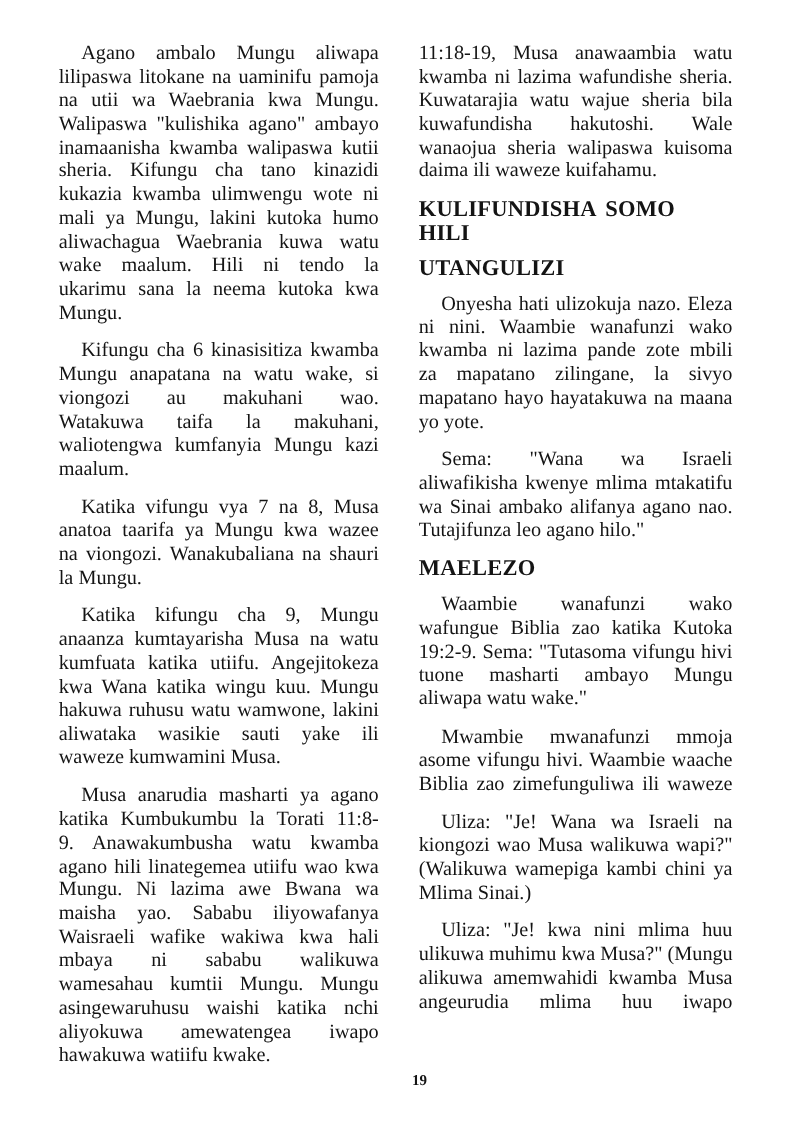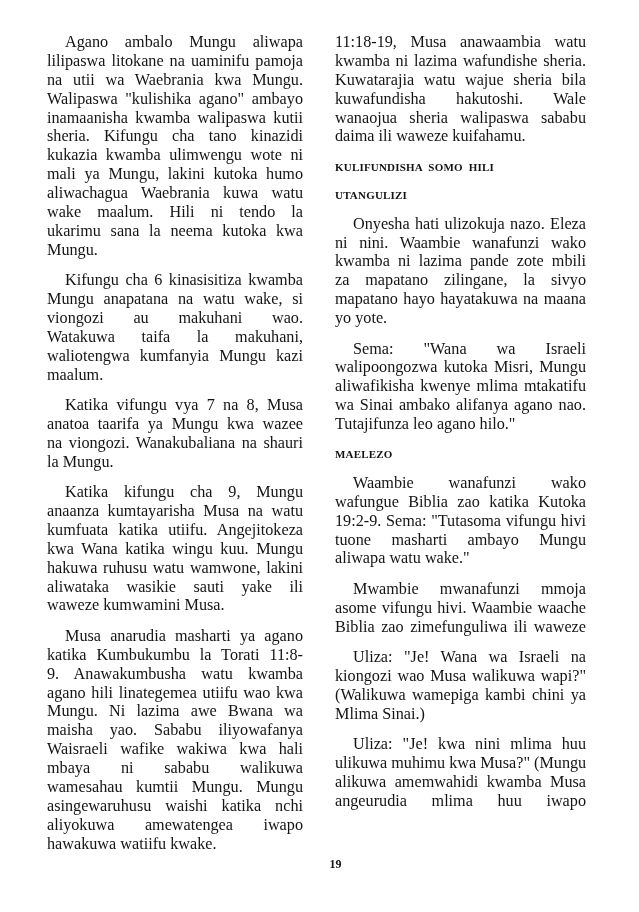--- a/index.html
+++ b/index.html
@@ -20,21 +20,21 @@
       height: 18.9px;
       white-space: nowrap;
       text-align: justify;
       text-align-last: justify;
       overflow: visible;
     }
     .line.last { text-align-last: left; }
     .line.indent { padding-left: 18px; }
     .heading {
       font-weight: bold;
-      font-size: 11px;
+      font-size: 18px;
       line-height: 18.9px;
       margin: 2px 0 9.5px 0;
       letter-spacing: 0.2px;
       word-spacing: 3px;
     }
     .page-number {
       position: absolute; left: 0; width: 639px; top: 857px;
       text-align: center; font-size: 12px; font-weight: bold; padding-left: 16px;
     }
   </style>
@@ -96,38 +96,37 @@
         <span class="line last">hawakuwa watiifu kwake.</span>
       </div>
   </div>
 
   <div class="col col-right">
     <div class="para">
         <span class="line">11:18-19, Musa anawaambia watu</span>
         <span class="line">kwamba ni lazima wafundishe sheria.</span>
         <span class="line">Kuwatarajia watu wajue sheria bila</span>
         <span class="line">kuwafundisha hakutoshi. Wale</span>
-        <span class="line">wanaojua sheria walipaswa sababu</span>
+        <span class="line">wanaojua sheria walipaswa kuisoma</span>
         <span class="line last">daima ili waweze kuifahamu.</span>
       </div>
 
     <div class="heading">KULIFUNDISHA SOMO HILI</div>
     <div class="heading">UTANGULIZI</div>
 
     <div class="para">
         <span class="line indent">Onyesha hati ulizokuja nazo. Eleza</span>
         <span class="line">ni nini. Waambie wanafunzi wako</span>
         <span class="line">kwamba ni lazima pande zote mbili</span>
         <span class="line">za mapatano zilingane, la sivyo</span>
         <span class="line">mapatano hayo hayatakuwa na maana</span>
         <span class="line last">yo yote.</span>
       </div>
     <div class="para">
         <span class="line indent">Sema: "Wana wa Israeli</span>
-        <span class="line">walipoongozwa kutoka Misri, Mungu</span>
         <span class="line">aliwafikisha kwenye mlima mtakatifu</span>
         <span class="line">wa Sinai ambako alifanya agano nao.</span>
         <span class="line last">Tutajifunza leo agano hilo."</span>
       </div>
 
     <div class="heading">MAELEZO</div>
 
     <div class="para">
         <span class="line indent">Waambie wanafunzi wako</span>
         <span class="line">wafungue Biblia zao katika Kutoka</span>

